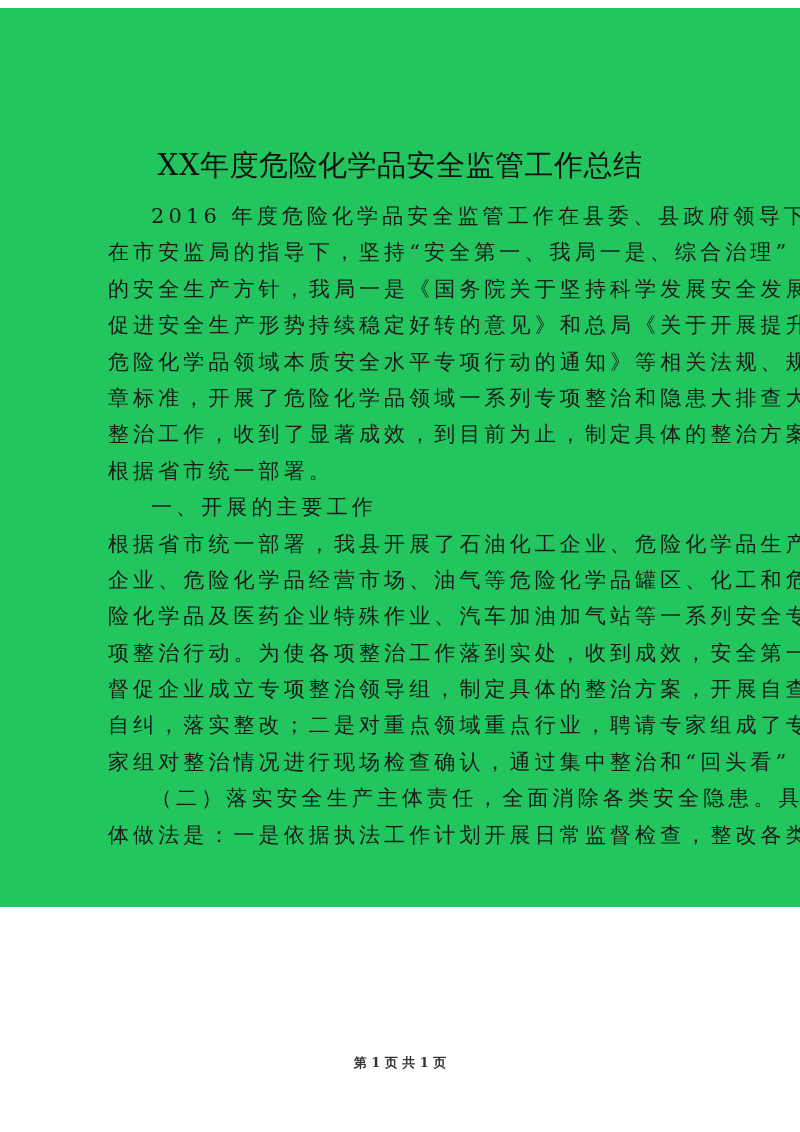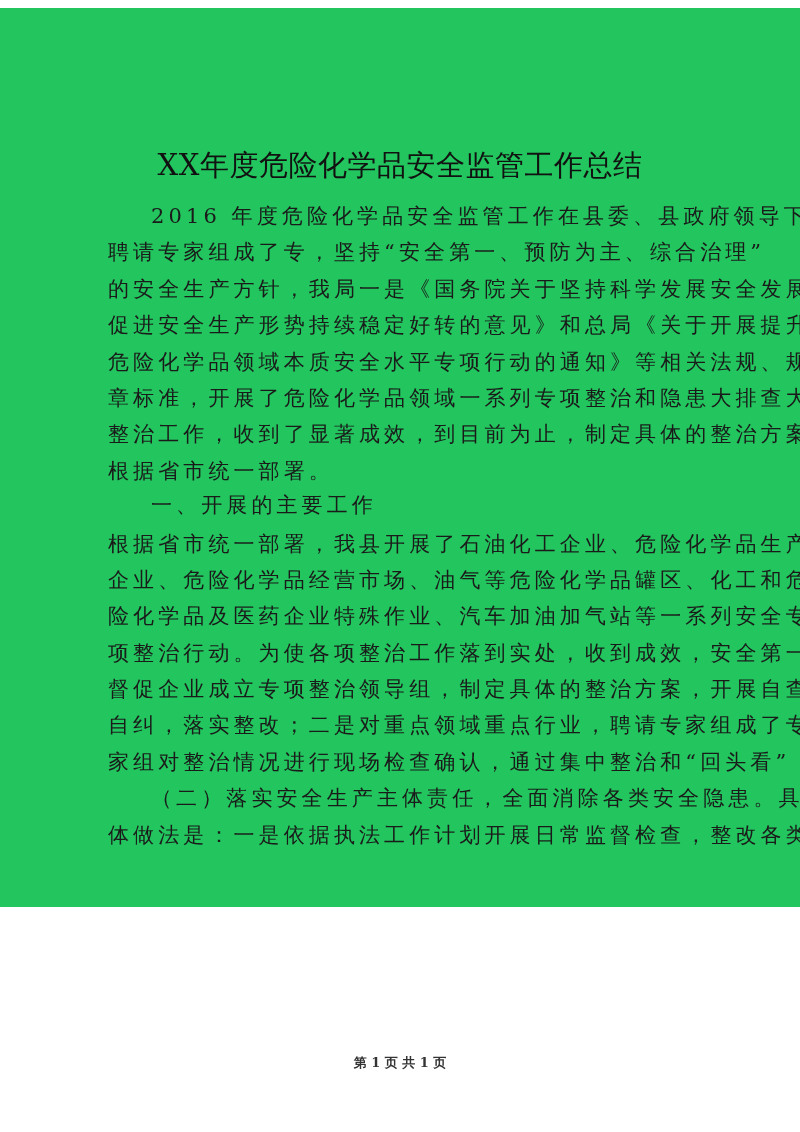--- a/index.html
+++ b/index.html
@@ -5,32 +5,32 @@
   html, body { margin: 0; padding: 0; background: #ffffff; }
   body { width: 800px; height: 1132px; position: relative; overflow: hidden;
          font-family: "DejaVu Serif", "Liberation Serif", serif; color: #111; }
   .page { position: absolute; left: 0; top: 0; width: 800px; height: 899px; background: #22c55e; margin-top: 8px; }
   .title { position: absolute; top: 138px; left: 0; width: 800px; text-align: center;
            font-size: 29px; letter-spacing: 0.5px; color: #111; white-space: nowrap; }
   .body { position: absolute; left: 108px; top: 190px; width: 590px; }
   .line { height: 36.4px; line-height: 36.4px; font-size: 21px; white-space: nowrap;
           letter-spacing: 4.1px; color: #1a1a1a; }
   .line.indent { padding-left: 43px; }
-  .line.heading { padding-left: 43px; font-family: Liberation Mono, monospace; }
+  .line.heading { padding-left: 43px; }
   .footer { position: absolute; top: 1046px; left: 0; width: 800px; text-align: center;
             font-size: 13px; color: #333; white-space: nowrap; font-weight: bold; }
 </style>
 </head>
 <body>
 
 <div class="page">
   <div class="title">XX年度危险化学品安全监管工作总结</div>
   <div class="body">
     <div class="line indent">2016 年度危险化学品安全监管工作在县委、县政府领导下，</div>
-    <div class="line">聘请专家组成了专，坚持“安全第一、预防为主、综合治理”</div>
+    <div class="line">在市安监局的指导下，坚持“安全第一、我局一是、综合治理”</div>
     <div class="line">的安全生产方针，我局一是《国务院关于坚持科学发展安全发展</div>
     <div class="line">促进安全生产形势持续稳定好转的意见》和总局《关于开展提升</div>
     <div class="line">危险化学品领域本质安全水平专项行动的通知》等相关法规、规</div>
     <div class="line">章标准，开展了危险化学品领域一系列专项整治和隐患大排查大</div>
     <div class="line">整治工作，收到了显著成效，到目前为止，制定具体的整治方案</div>
     <div class="line">根据省市统一部署。</div>
     <div class="line heading">一、开展的主要工作</div>
     <div class="line">根据省市统一部署，我县开展了石油化工企业、危险化学品生产</div>
     <div class="line">企业、危险化学品经营市场、油气等危险化学品罐区、化工和危</div>
     <div class="line">险化学品及医药企业特殊作业、汽车加油加气站等一系列安全专</div>

